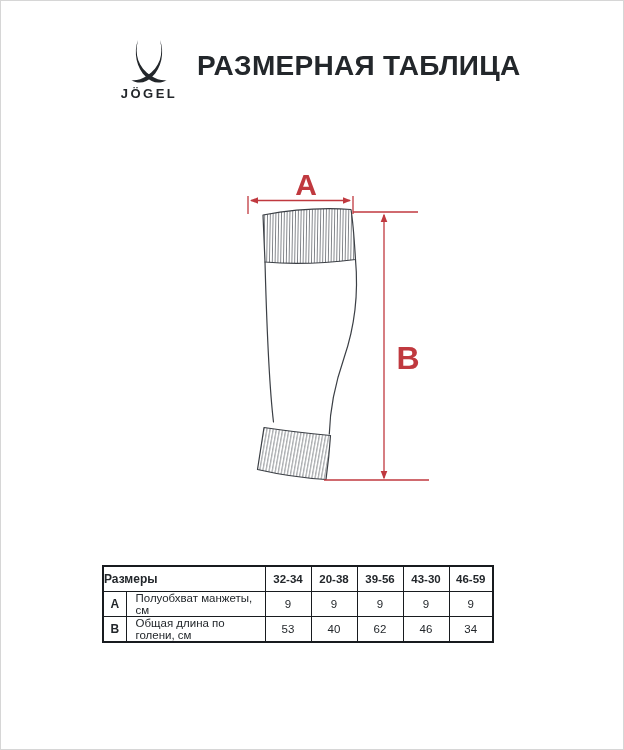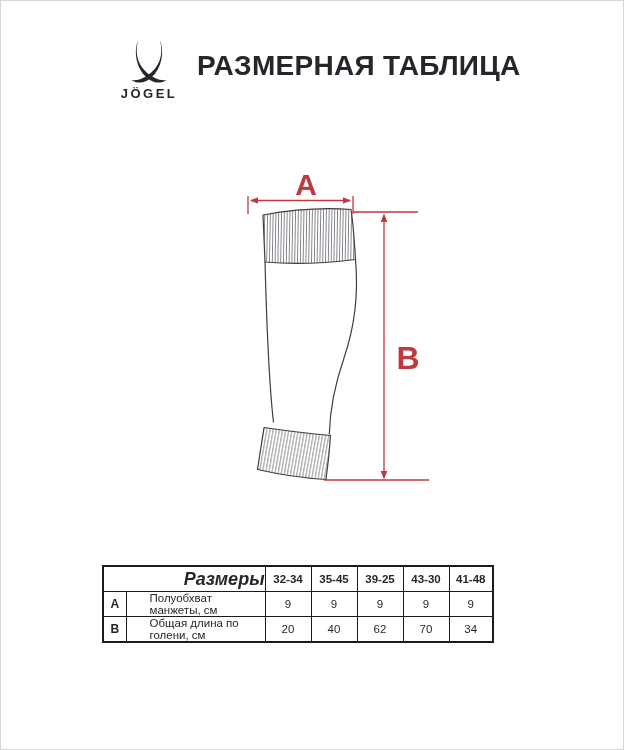--- a/index.html
+++ b/index.html
@@ -32,24 +32,24 @@
     position:absolute;left:101px;top:564px;width:392px;
     border-collapse:collapse;table-layout:fixed;
     border:2px solid #181b1f;
     color:#23272b;
   }
   .size-table td,.size-table th{
     border:1px solid #181b1f;
     padding:0;vertical-align:middle;
     font-size:11.5px;line-height:12px;
   }
-  .size-table .corner{font-size:18px;font-weight:bold;text-align:right;font-style:italic;}
+  .size-table .corner{font-size:12px;font-weight:bold;text-align:left;}
   .size-table .size-h{font-weight:bold;text-align:center;}
   .size-table .letter{font-weight:bold;text-align:center;font-size:12px;}
-  .size-table .param{text-align:left;padding-left:23px;font-weight:normal;}
+  .size-table .param{text-align:left;padding-left:9px;font-weight:normal;}
   .size-table .val{text-align:center;font-weight:normal;}
   .row-h{height:25px;}
   .row-a{height:24px;}
   .row-b{height:23px;}
 </style>
 </head>
 <body>
 
 <div class="page">
 
@@ -114,39 +114,39 @@
       <col style="width:46px">
         <col style="width:46px">
         <col style="width:46px">
       <col style="width:46px">
         <col>
     </colgroup>
     <tbody>
       <tr class="row-h">
         <th class="corner" colspan="2">Размеры</th>
         <th class="size-h">32-34</th>
-        <th class="size-h">35-45</th>
-        <th class="size-h">39-25</th>
+        <th class="size-h">20-38</th>
+        <th class="size-h">39-56</th>
         <th class="size-h">43-30</th>
-        <th class="size-h">41-48</th>
+        <th class="size-h">46-59</th>
       </tr>
       <tr class="row-a">
         <td class="letter">A</td>
         <td class="param">Полуобхват манжеты, см</td>
         <td class="val">9</td>
         <td class="val">9</td>
         <td class="val">9</td>
         <td class="val">9</td>
         <td class="val">9</td>
       </tr>
       <tr class="row-b">
         <td class="letter">B</td>
         <td class="param">Общая длина по голени, см</td>
-        <td class="val">20</td>
+        <td class="val">53</td>
         <td class="val">40</td>
         <td class="val">62</td>
-        <td class="val">70</td>
+        <td class="val">46</td>
         <td class="val">34</td>
       </tr>
     </tbody>
   </table>
 
 </div>
 
 </body></html>

